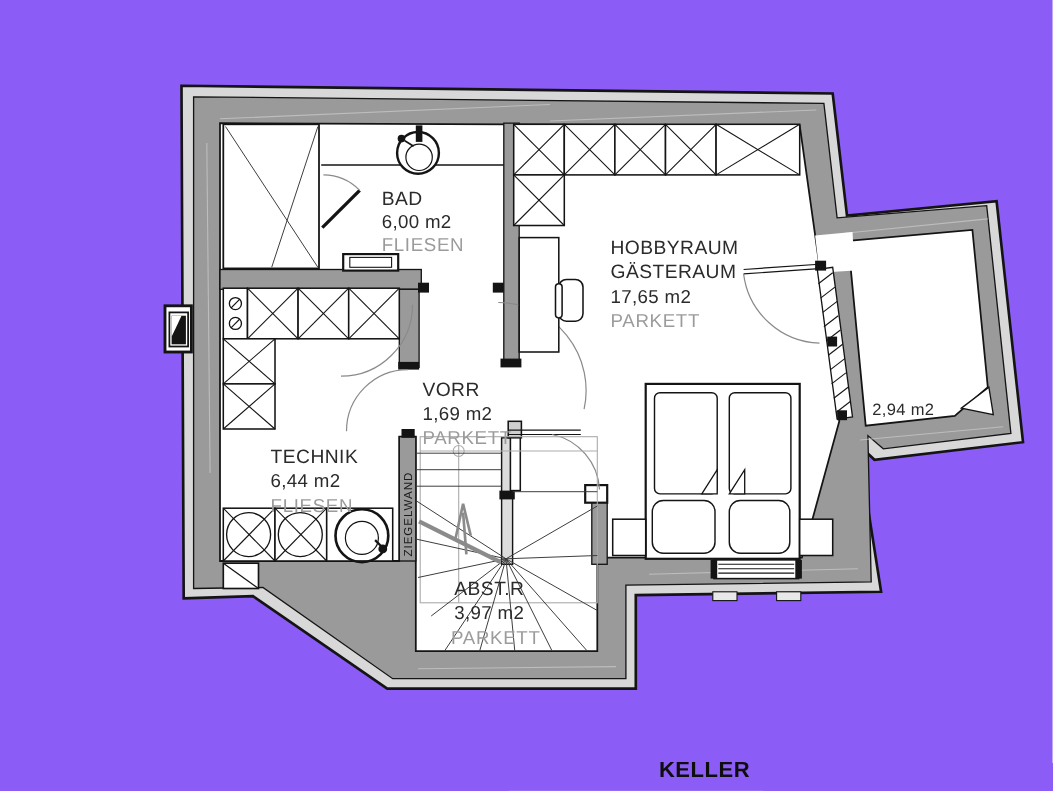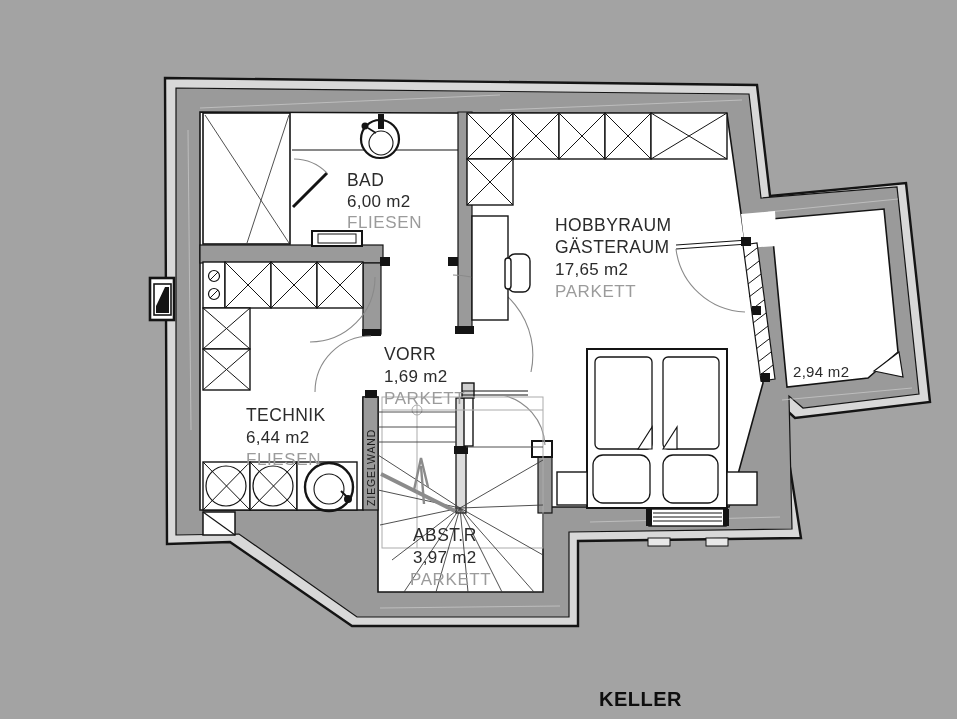--- a/index.html
+++ b/index.html
@@ -1,16 +1,16 @@
 <!DOCTYPE html>
 <html><head>
 <meta charset="utf-8">
 <style>
   html,body{margin:0;padding:0;background:#fff;width:957px;height:719px;overflow:hidden;}
-  .plan-wrap{position:relative;width:957px;height:719px;background:#a3a3a3;}
+  .plan-wrap{position:relative;width:957px;height:719px;background:#8b5cf6;}
   svg{display:block;}
   text{font-family:"Liberation Sans", sans-serif;fill:#2b2b2b;}
   .room-name{font-size:17.5px;letter-spacing:.4px;}
   .room-area{font-size:17px;letter-spacing:.3px;}
   .room-floor{font-size:17px;fill:#9b9b9b;letter-spacing:.6px;}
   .small-area{font-size:15px;}
   .wall-vert{font-size:10.5px;letter-spacing:.9px;fill:#1a1a1a;}
   .plan-title{font-size:20px;font-weight:bold;fill:#0e0e0e;letter-spacing:.5px;}
   .outline{stroke:#141414;}
   .furn{stroke:#141414;stroke-width:1.4;fill:#ffffff;}

